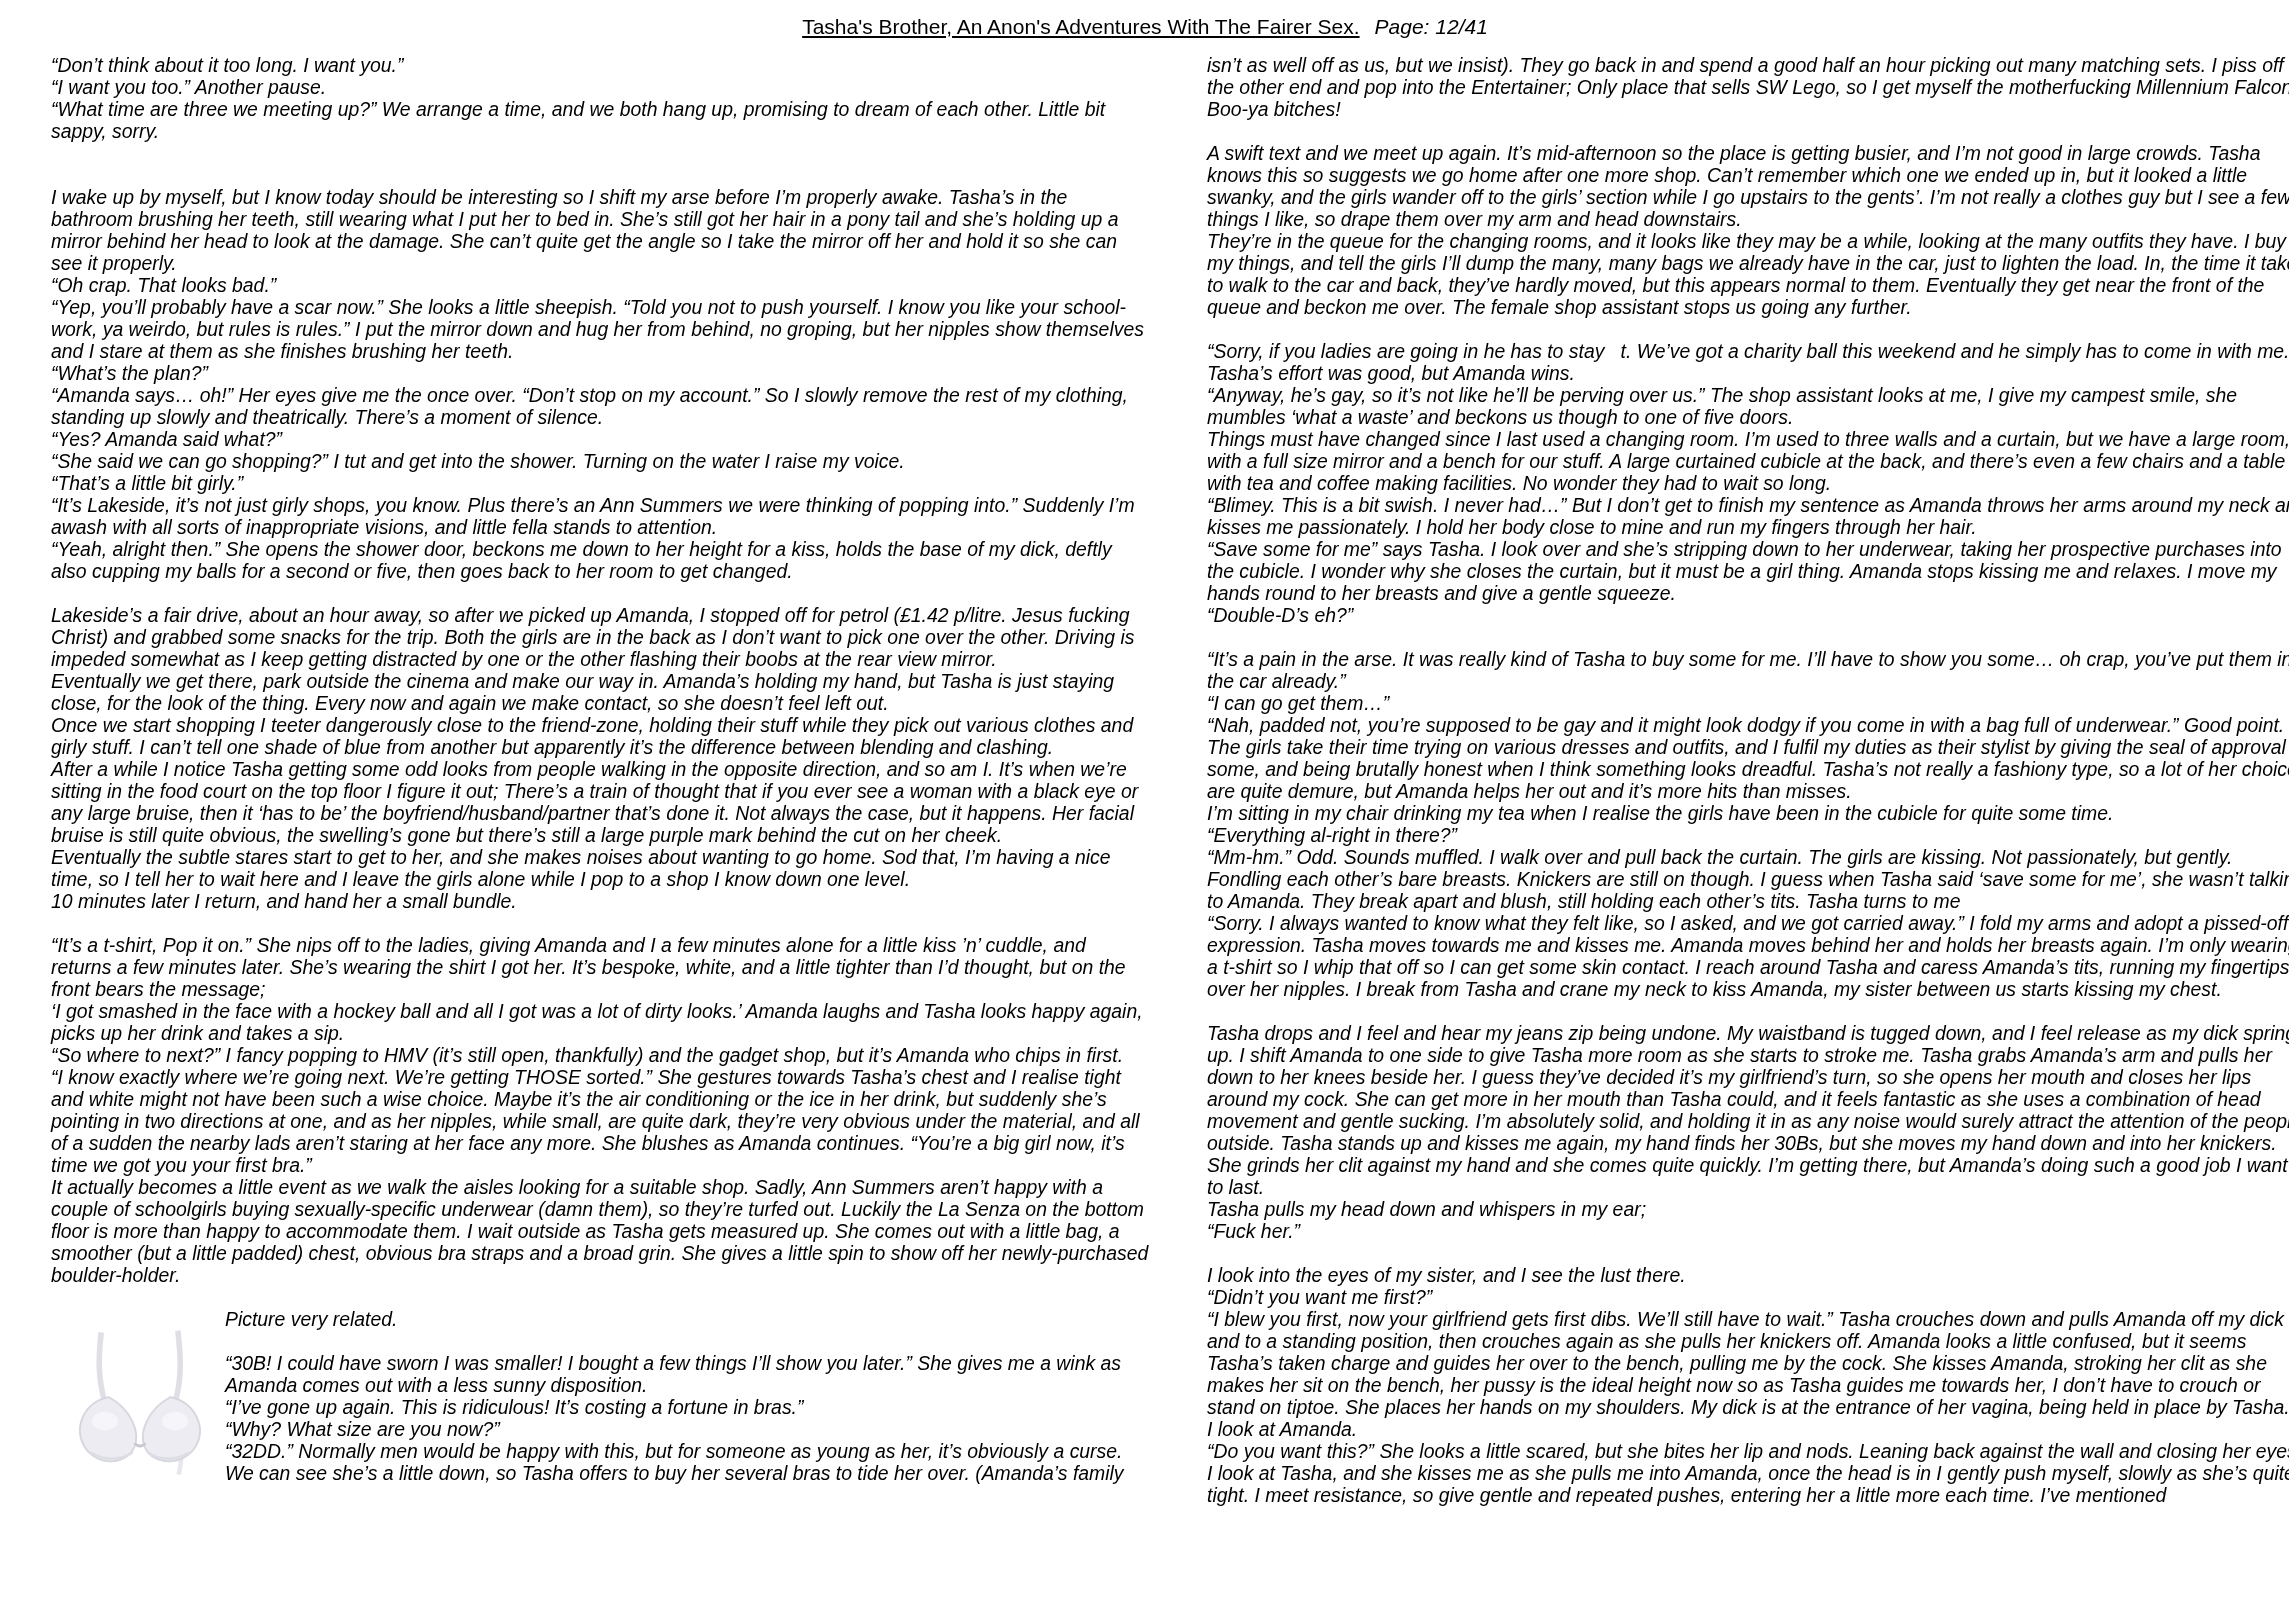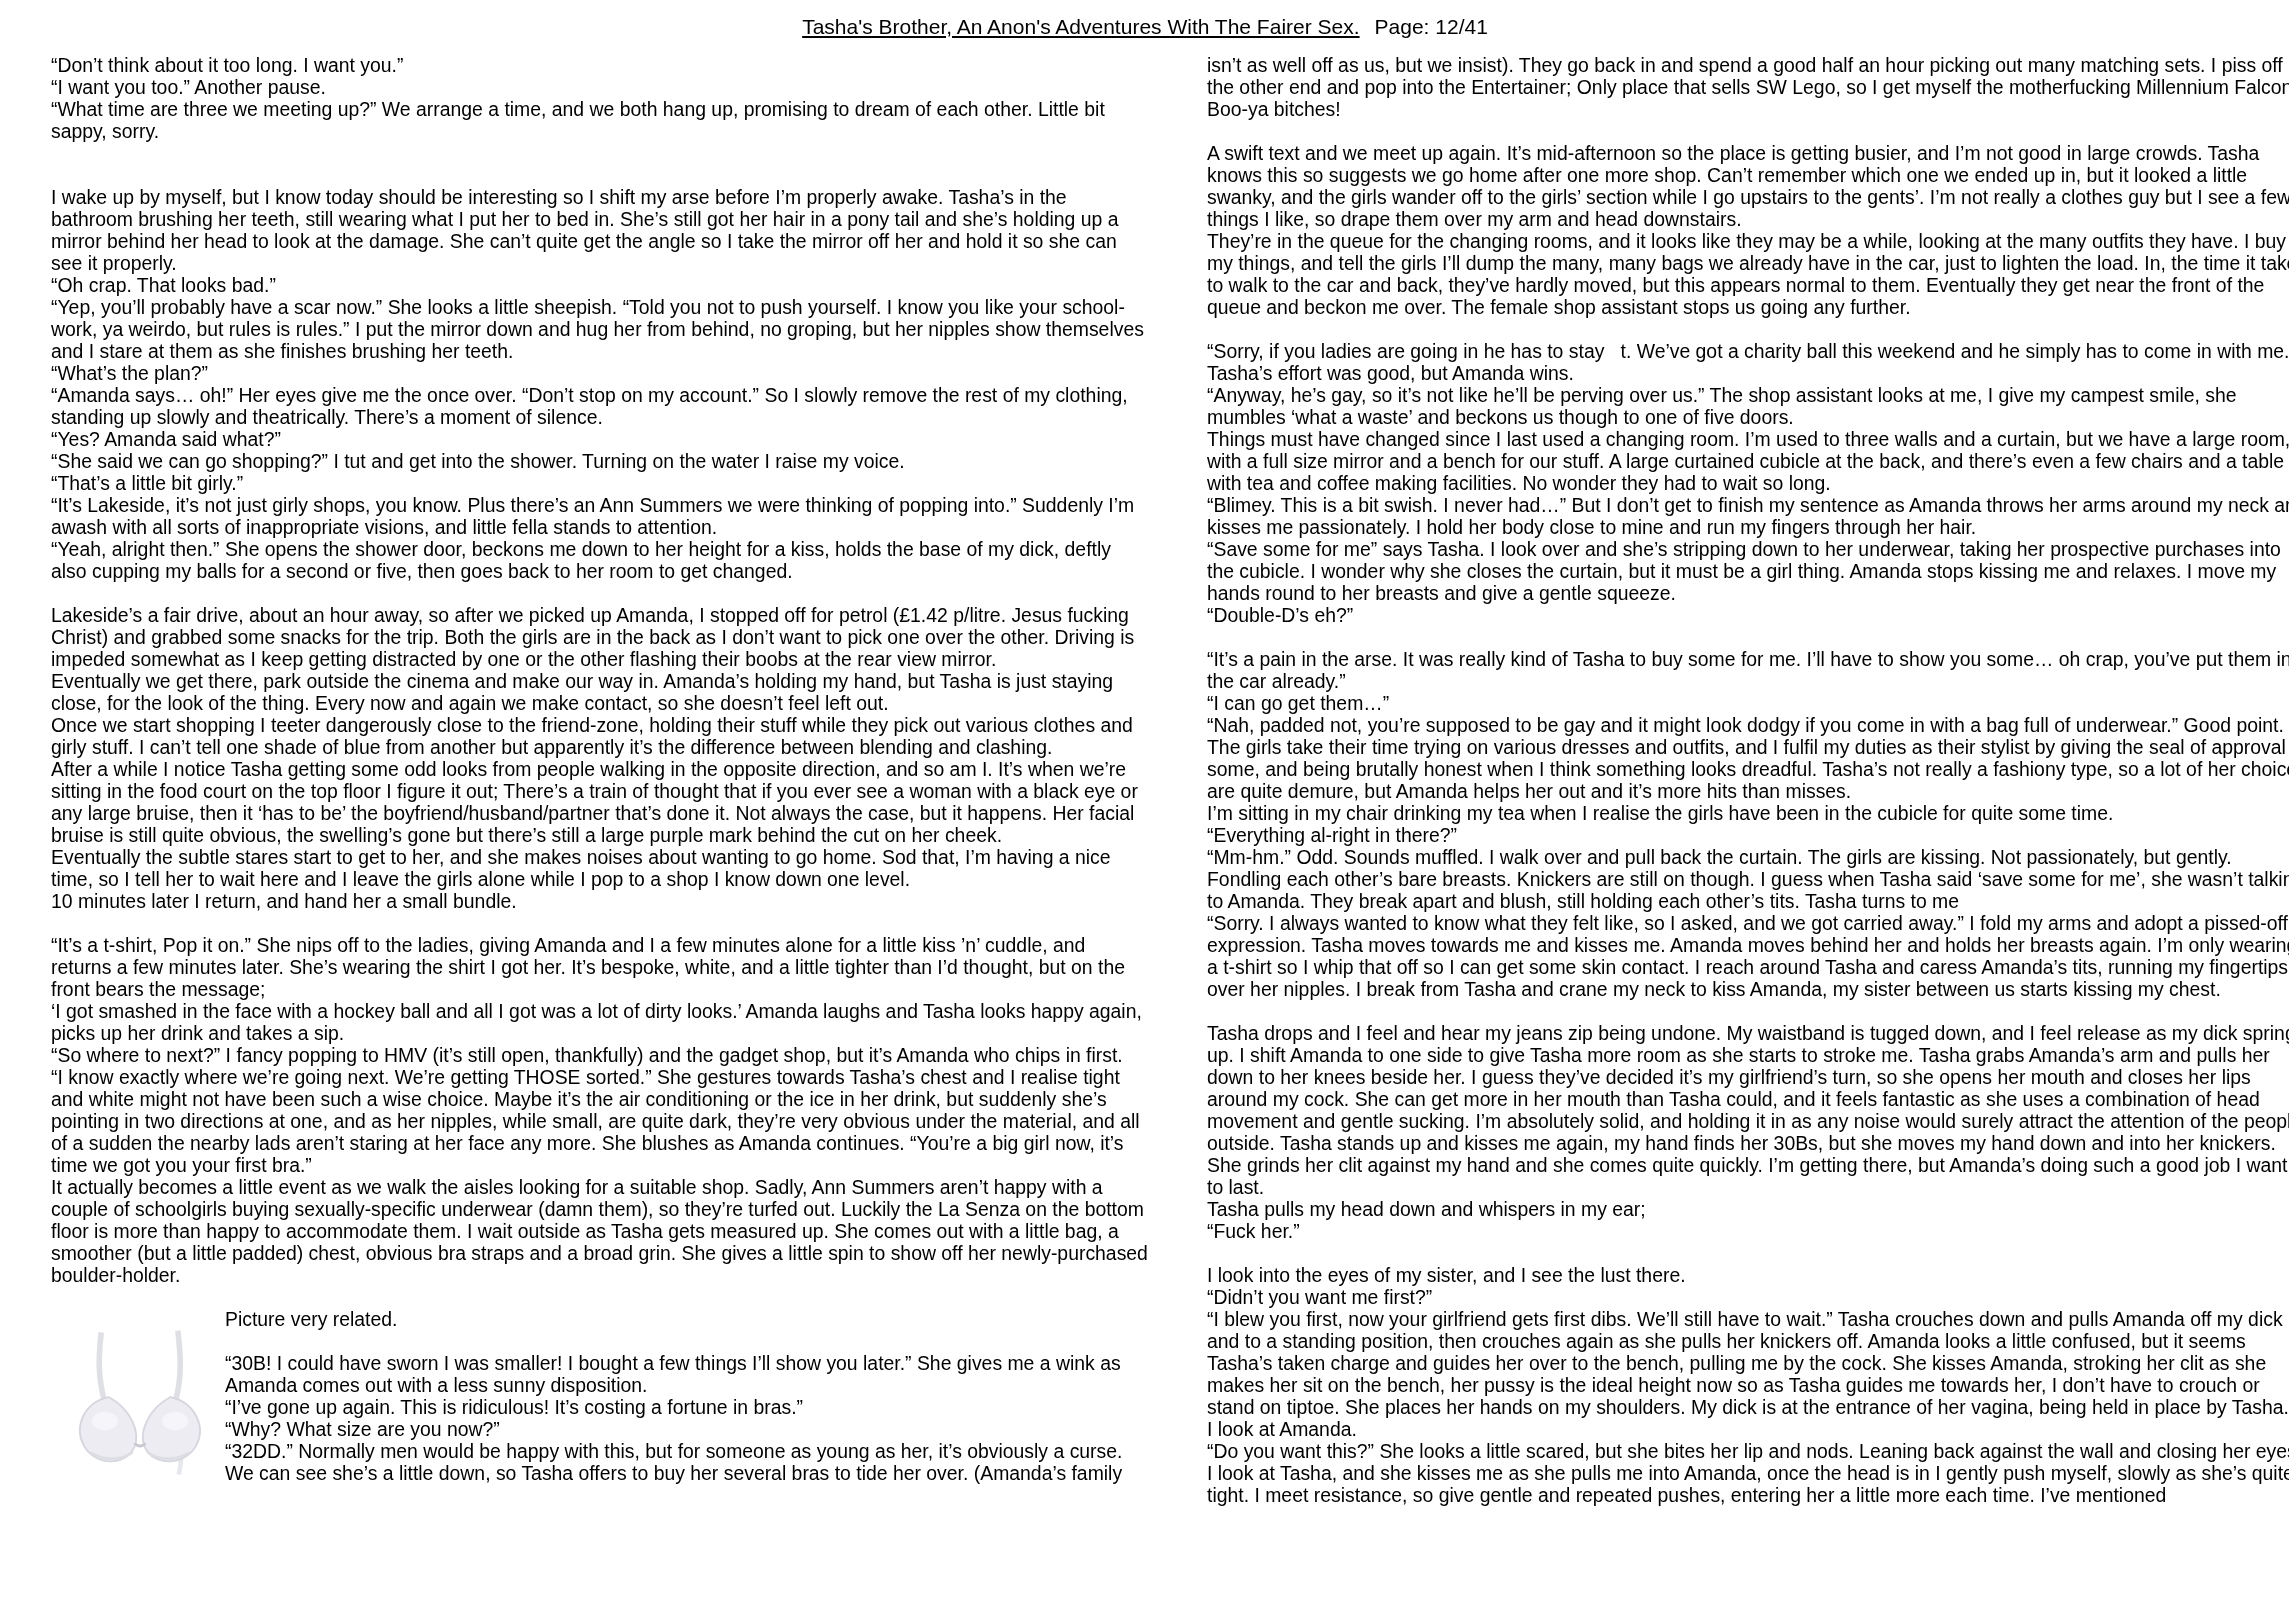--- a/index.html
+++ b/index.html
@@ -14,27 +14,28 @@
   .page-header {
     position: absolute;
     top: 14.8px; left: 0;
     width: 2290px;
     text-align: center;
     font-size: 21px;
     line-height: 24px;
     white-space: nowrap;
   }
   .title-main { text-decoration: underline; }
-  .title-page { margin-left: 15px; }
+  .title-page { margin-left: 15px; font-style: italic; }
 
   .col {
     position: absolute;
     top: 54px;
     font-size: 19.4px;
     line-height: 22px;
+    font-style: italic;
   }
   .col-left  { left: 51px;   width: 1098px; }
   .col-right { left: 1207px; width: 1104px; }
 
   .block { margin: 0; }
   .block.gap { height: 22px; }
   .block.h { text-decoration: underline; }
 
   .figure { position: relative; }
   .figure-caption { margin-left: 174px; }

